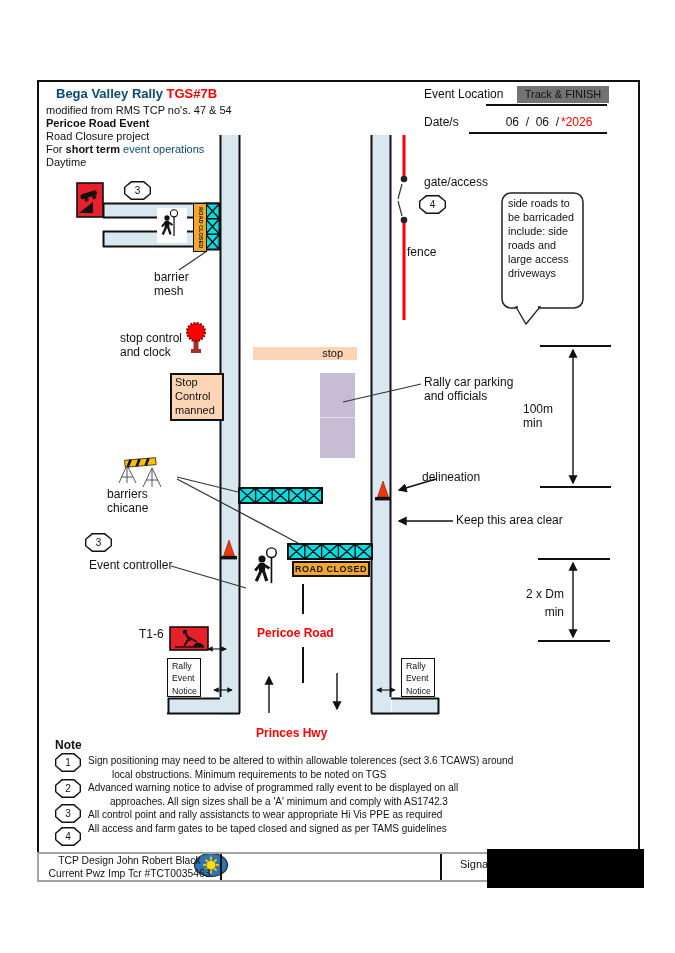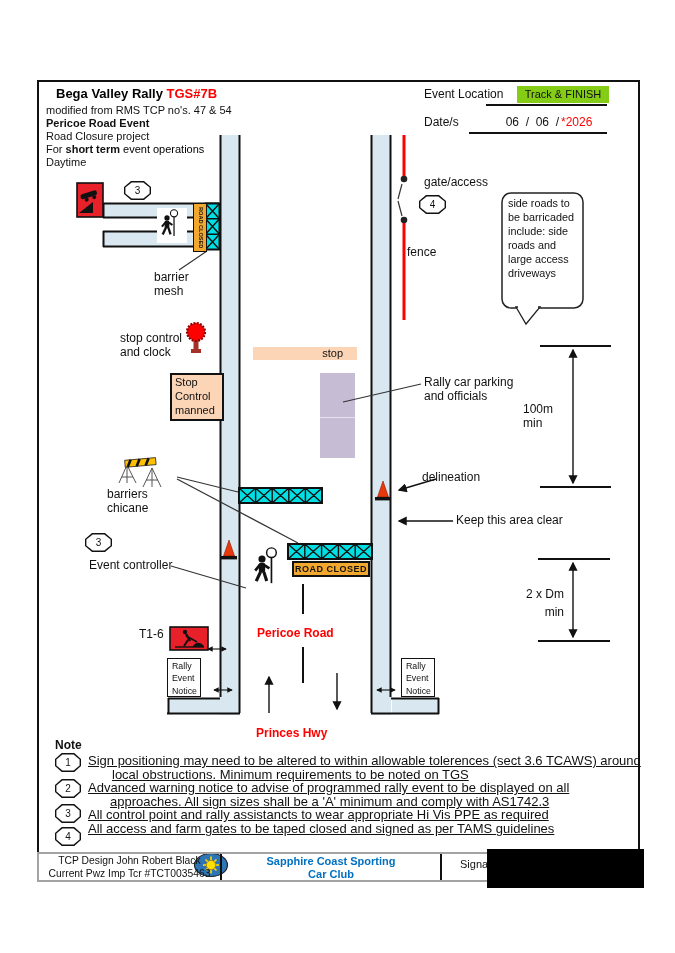--- a/index.html
+++ b/index.html
@@ -1,27 +1,27 @@
 <!DOCTYPE html>
 <html><head>
 <meta charset="utf-8">
 <style>
   html,body{margin:0;padding:0;background:#fff;}
   #canvas{position:relative;width:675px;height:953px;background:#fff;
     font-family:"Liberation Sans",sans-serif;color:#111;overflow:hidden;}
   .abs{position:absolute;}
   .lbl{position:absolute;font-size:12px;line-height:13.5px;color:#111;white-space:pre-line;}
   .red{color:#FF0000;}
-  .blue{color:#000000;}
+  .blue{color:#0c4a6e;}
   .b{font-weight:bold;}
   #outer-border{left:37px;top:80px;width:599px;height:770px;border:2px solid #111;}
   
   #title{left:56px;top:86px;font-size:13px;font-weight:bold;}
   .hline{position:absolute;left:46px;font-size:11px;line-height:13px;}
-  #ev-loc-val{left:517px;top:86px;width:92px;height:17px;background:#84cc16;
+  #ev-loc-val{left:517px;top:86px;width:92px;height:17px;background:#737373;
     font-size:11px;text-align:center;line-height:17px;}
   .uline{position:absolute;height:2px;background:#111;}
   
   .roadbg{position:absolute;background:#D9E8F0;}
   
   #rc-vert{left:193px;top:203px;width:12px;height:47px;background:#F2A72E;border:1.5px solid #111;
     writing-mode:vertical-rl;font-size:5.6px;font-weight:bold;text-align:center;letter-spacing:0;line-height:11px;}
   #rc-horiz{left:292px;top:561px;width:74px;height:12px;background:#F2A72E;border:2px solid #111;
     font-size:9px;font-weight:bold;text-align:center;line-height:12px;letter-spacing:0.5px;}
   #stop-bar{left:253px;top:347px;width:104px;height:13px;background:#FBD5B5;
@@ -33,21 +33,21 @@
   .notice{position:absolute;width:34px;height:39px;background:#fff;border:1.5px solid #111;
     font-size:8.8px;line-height:12.4px;padding:1px 0 0 4px;white-space:pre-line;box-sizing:border-box;}
   #bubble-text{left:508px;top:197px;width:74px;font-size:10.8px;line-height:13.9px;white-space:pre-line;}
   
   .oct{position:absolute;width:27px;height:19px;background:#111;
     clip-path:polygon(26% 0,74% 0,100% 32%,100% 68%,74% 100%,26% 100%,0 68%,0 32%);}
   .oct span{position:absolute;left:1.4px;top:1.4px;right:1.4px;bottom:1.4px;background:#fff;
     clip-path:polygon(26% 0,74% 0,100% 32%,100% 68%,74% 100%,26% 100%,0 68%,0 32%);
     display:flex;align-items:center;justify-content:center;font-size:10px;}
   
-  .note-line{position:absolute;font-size:13px;line-height:12px;text-decoration:underline;}
+  .note-line{position:absolute;font-size:10px;line-height:12px;}
   
   #footer{left:37px;top:852px;width:599px;height:26px;border:2px solid #a3a3a3;}
   .fcell{position:absolute;top:0;height:100%;}
   #fdiv1{left:181px;top:0;width:2px;height:100%;background:#111;}
   #fdiv2{left:401px;top:0;width:2px;height:100%;background:#111;}
   #fcell1{left:0;width:181px;font-size:10.3px;line-height:12.5px;text-align:center;padding-top:1px;box-sizing:border-box;}
   #fcell2{left:183px;width:218px;font-size:11px;line-height:12.5px;text-align:center;font-weight:bold;color:#0070C0;padding-top:1px;box-sizing:border-box;}
   #fcell3{left:403px;width:196px;font-size:11px;padding:4px 0 0 18px;box-sizing:border-box;}
   #redaction{left:487px;top:849px;width:157px;height:39px;background:#000;}
 </style>
@@ -321,24 +321,20 @@
       <span>4</span>
     </div>
   <div class="note-line" style="left:88px;top:823px">All access and farm gates to be taped closed and signed as per TAMS guidelines</div>
 
   <div class="abs" id="footer">
     <div class="fcell" id="fcell1">
       <div>TCP Design John Robert Black</div>
       <div>Current Pwz Imp Tcr  #TCT0035463</div>
     </div>
     <div class="abs" id="fdiv1"></div>
-    <div class="fcell" id="fcell2">
-      <div>Sapphire Coast Sporting</div>
-      <div>Car Club</div>
-    </div>
     <div class="abs" id="fdiv2"></div>
     <div class="fcell" id="fcell3">
       <span>Signa</span>
     </div>
   </div>
   <div class="abs" id="redaction"></div>
 
 </div>
 
 </body></html>

